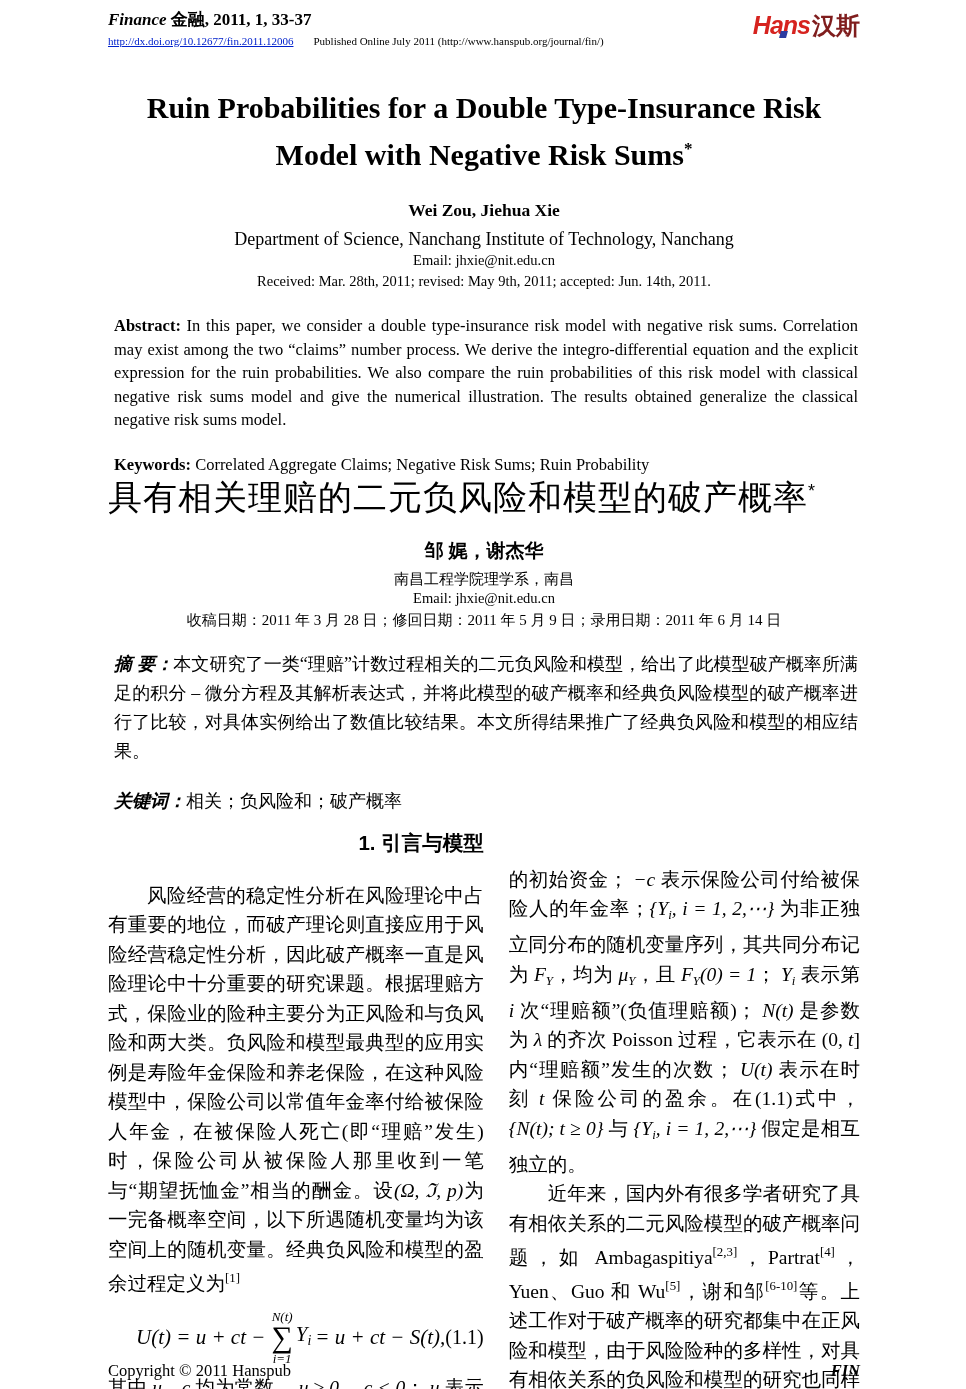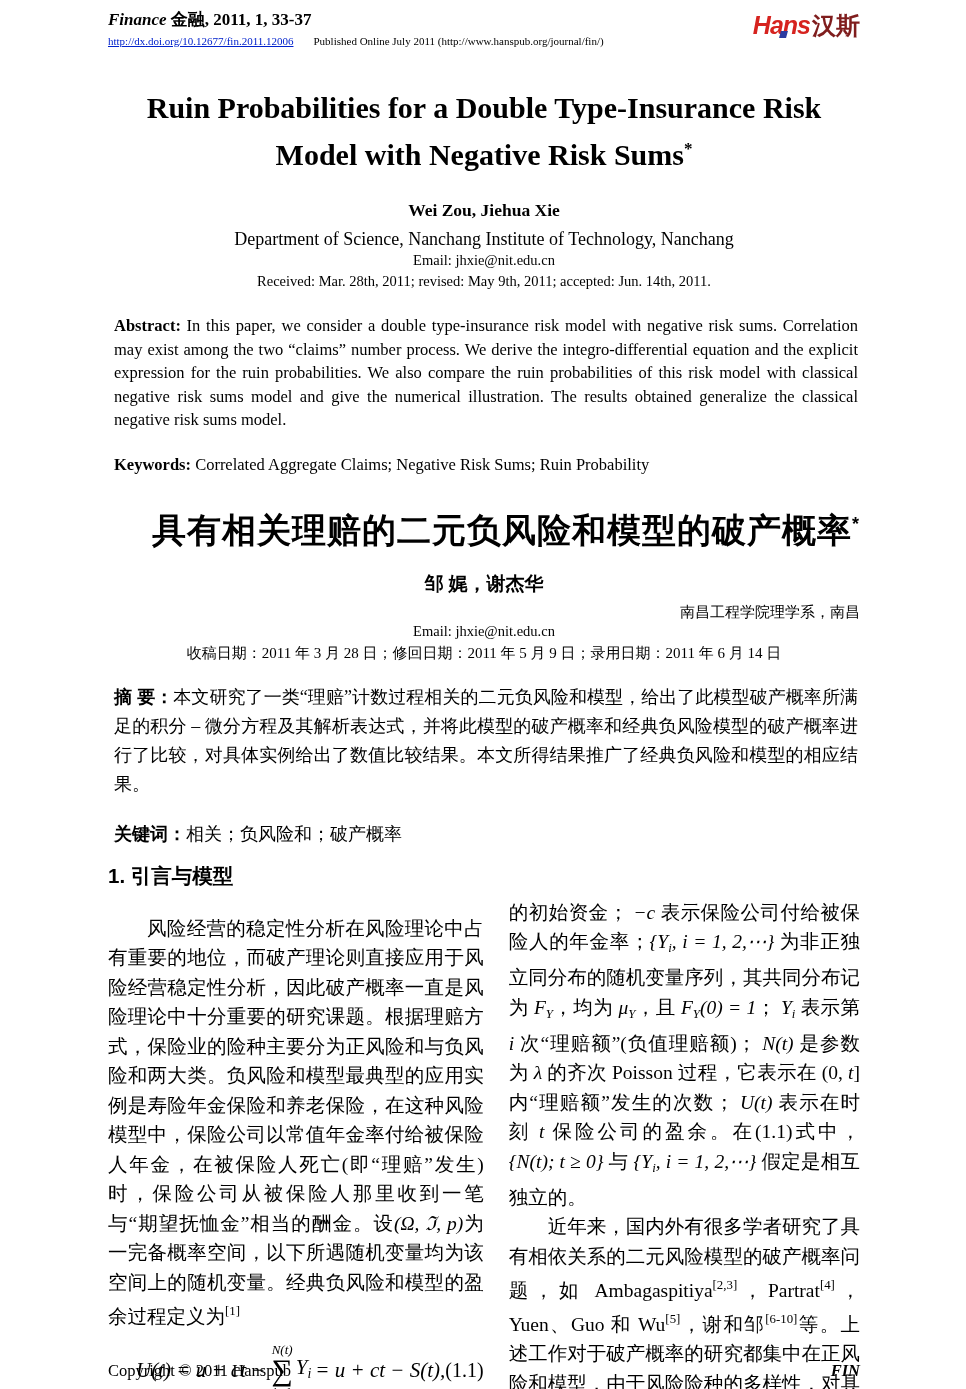--- a/index.html
+++ b/index.html
@@ -47,54 +47,53 @@
   .abstract-en {
     margin: 24px 2px 0 6px;
     font-size: 16.5px;
     line-height: 23.5px;
     text-align: justify;
   }
   .keywords-en { margin: 23px 2px 0 6px; font-size: 16.5px; }
 
   
   .cn-title {
-    margin-top: 33px;
-    text-align: right;
+    text-align: left;
     font-family: "Liberation Sans", "DejaVu Sans", sans-serif;
     font-size: 34px;
-    font-weight: bold;
+    font-weight: normal;
     letter-spacing: 1px;
   }
   .cn-title sup { font-size: 18px; }
   .authors-cn { margin-top: 17px; text-align: center; font-size: 19px; font-weight: bold; }
-  .affil-cn { margin-top: 6px; text-align: right; font-size: 15px; }
+  .affil-cn { margin-top: 6px; text-align: center; font-size: 15px; }
   .email-cn { margin-top: 1px; text-align: center; font-size: 14.5px; }
   .dates-cn { margin-top: 4px; text-align: center; font-size: 15px; }
 
   .abstract-cn { margin: 20px 2px 0 6px; font-size: 18px; line-height: 29px; text-align: justify; }
   .keywords-cn { margin: 23px 2px 12px 6px; font-size: 18px; }
 
   
   .columns { display: flex; gap: 25px; margin-top: 16px; }
   .col { width: 439px; font-size: 19.5px; line-height: 29.5px; text-align: justify; }
   .col-right { margin-top: 36px; }
   .section-heading {
     font-family: "Liberation Sans", "DejaVu Sans", sans-serif;
     font-size: 20.5px;
     font-weight: bold;
     line-height: 28px;
     margin-bottom: 24px;
-    text-align: left;
+    text-align: right;
   }
   .para { text-indent: 2em; }
   .para-cont { text-indent: 0; }
 
   
   .seg-b { font-weight: bold; }
-  .seg-hb { font-weight: bold; font-family: "Liberation Sans", "DejaVu Sans", sans-serif; }
+  .seg-hb { font-weight: bold; font-family: "Liberation Sans", "DejaVu Sans", sans-serif; font-style: italic; }
   .seg-i { font-style: italic; }
   .seg-sub { font-style: italic; font-size: 0.66em; vertical-align: -0.28em; }
   .seg-sup { font-size: 0.66em; vertical-align: super; }
 
   
   .formula { display: flex; align-items: center; margin: 12px 0 8px; }
   .eq-main { display: inline-flex; align-items: center; margin-left: 28px; font-size: 21px; font-style: italic; }
   .eq-main .plain { white-space: pre; }
   .sum { display: inline-flex; flex-direction: column; align-items: center; margin: 0 3px 0 6px; line-height: 1; font-style: italic; }
   .sum-top, .sum-bot { font-size: 13px; }

